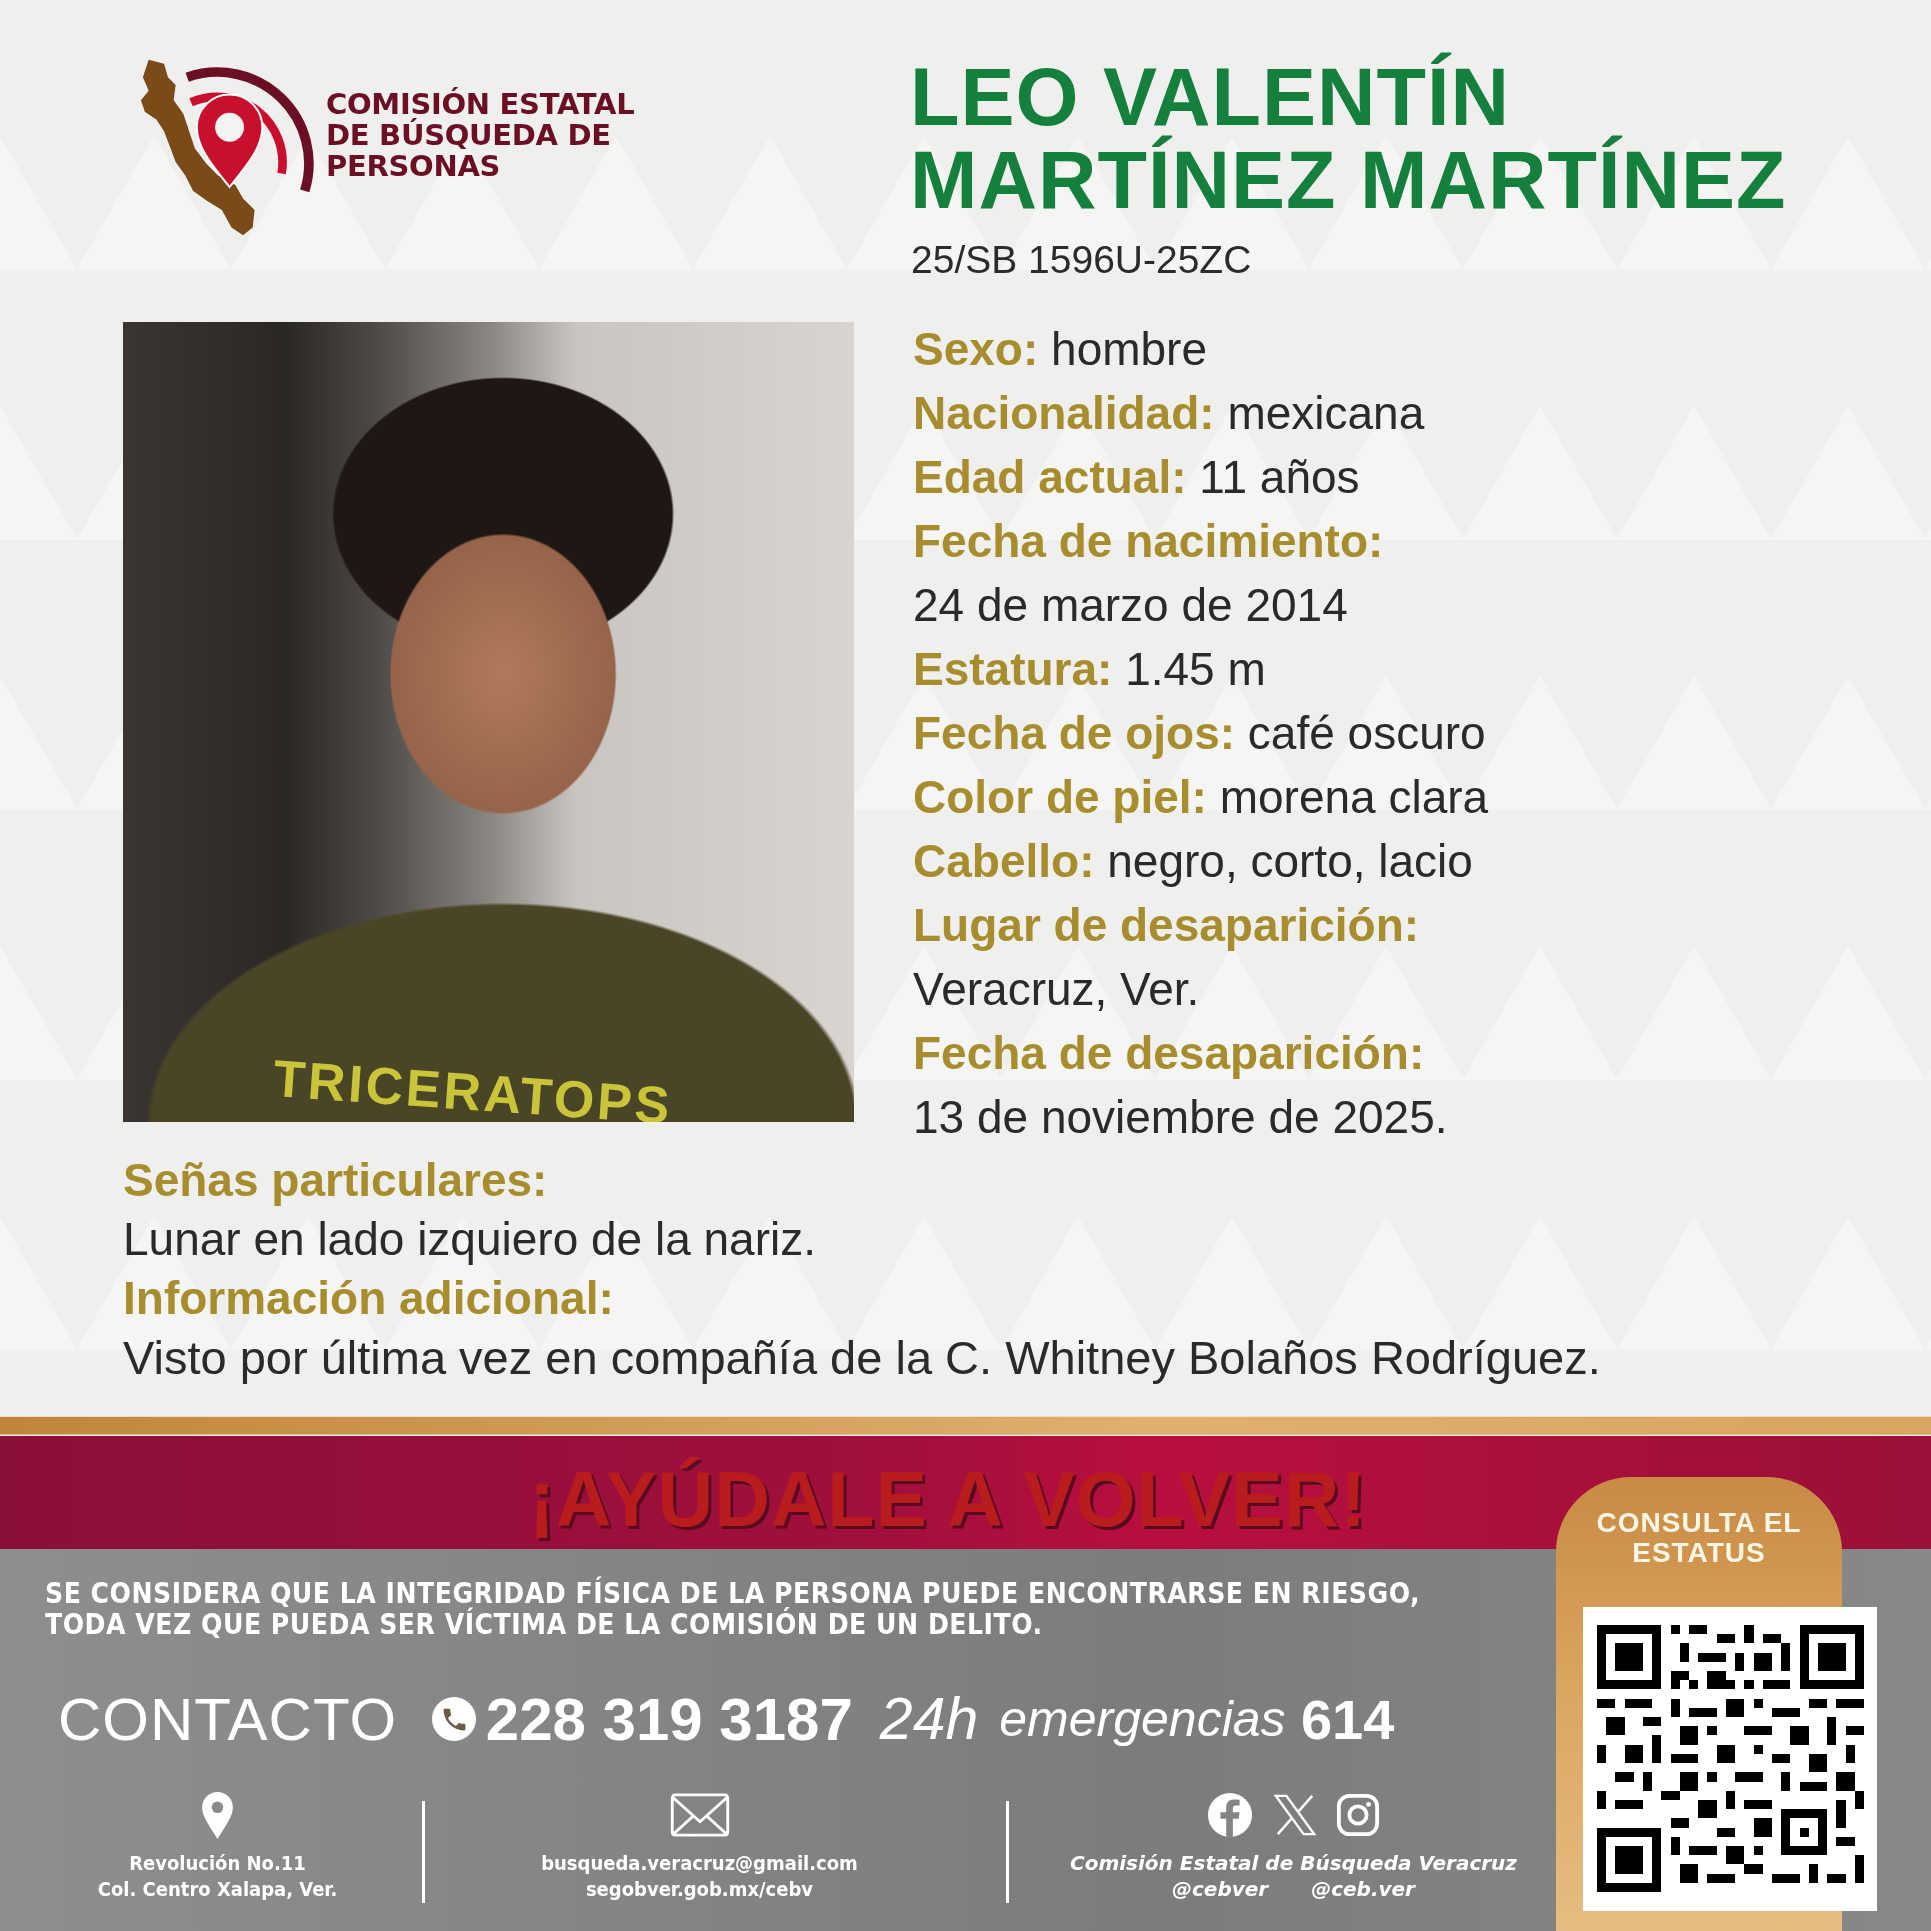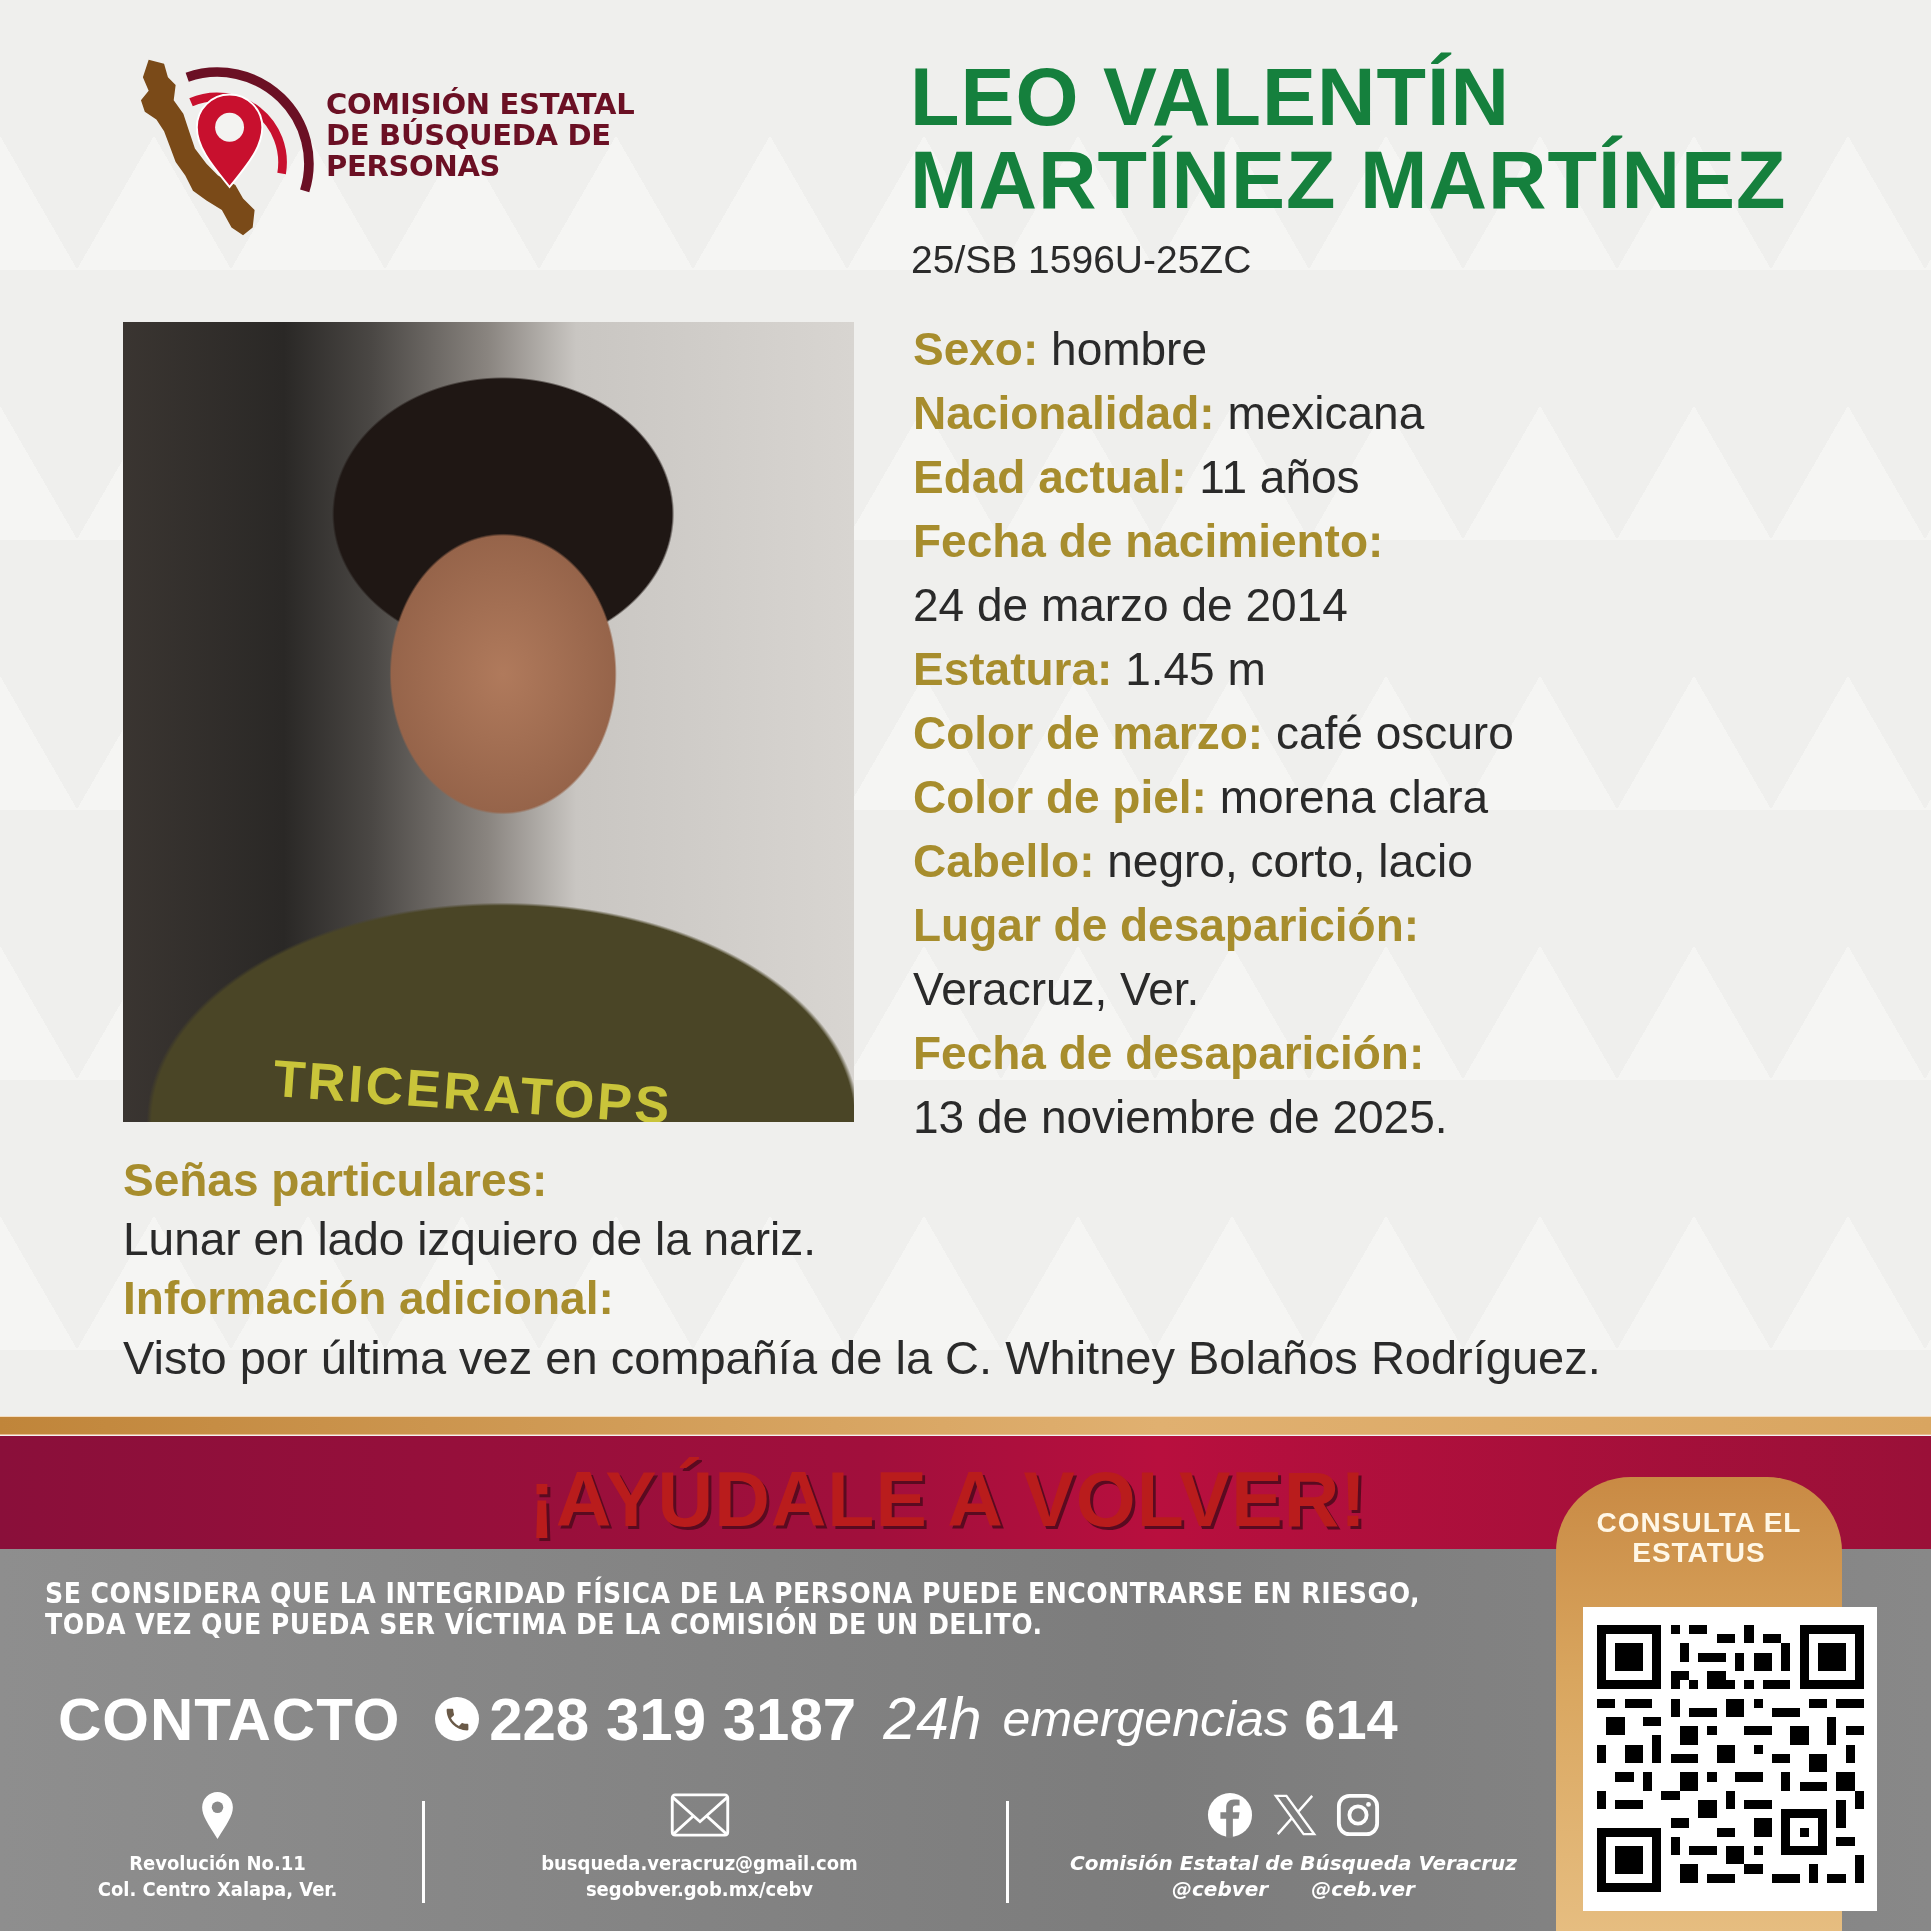--- a/index.html
+++ b/index.html
@@ -89,21 +89,21 @@
     position: absolute; left: 45px; top: 1578px;
     color: #ffffff; font-weight: 700; font-size: 28px; line-height: 31px;
     font-family: "DejaVu Sans Condensed", "DejaVu Sans", sans-serif; letter-spacing: 0.5px;
   }
   .warning div { white-space: nowrap; }
 
   .contact-row {
     position: absolute; left: 58px; top: 1685px; height: 68px;
     display: flex; align-items: center; color: #fff; white-space: nowrap;
   }
-  .contact-label { font-size: 60px; font-family: "Liberation Sans", sans-serif; letter-spacing: 1px; margin-right: 35px; font-weight: bold; }
+  .contact-label { font-size: 60px; font-family: "Liberation Sans", sans-serif; letter-spacing: 1px; margin-right: 35px; }
   .phone-icon { width: 44px; height: 44px; border-radius: 50%; background: #fff; display: inline-flex; align-items: center; justify-content: center; margin-right: 9.7px; }
   .phone-number { font-size: 60px; font-weight: 900; font-family: "Liberation Sans", sans-serif; margin-right: 27px; }
   .hours { font-size: 59px; font-style: italic; font-family: "Liberation Sans", sans-serif; margin-right: 21px; text-align: right; }
   .emerg { font-size: 50px; font-style: italic; font-family: "Liberation Sans", sans-serif; margin-right: 15.4px; }
   .emerg-num { font-size: 56px; font-weight: 900; font-family: "Liberation Sans", sans-serif; }
 
   .footer-col {
     position: absolute; top: 1788px; color: #fff; text-align: center;
     font-weight: 700; font-size: 20px; line-height: 26px;
     font-family: "DejaVu Sans Condensed", "DejaVu Sans", sans-serif;
@@ -175,21 +175,21 @@
     <span class="lbl">Fecha de nacimiento:</span>
   </div>
   <div class="row">
     <span class="val">24 de marzo de 2014</span>
   </div>
   <div class="row">
     <span class="lbl">Estatura:</span>
     <span class="val">1.45 m</span>
   </div>
   <div class="row">
-    <span class="lbl">Color de marzo:</span>
+    <span class="lbl">Fecha de ojos:</span>
     <span class="val">café oscuro</span>
   </div>
   <div class="row">
     <span class="lbl">Color de piel:</span>
     <span class="val">morena clara</span>
   </div>
   <div class="row">
     <span class="lbl">Cabello:</span>
     <span class="val">negro, corto, lacio</span>
   </div>

